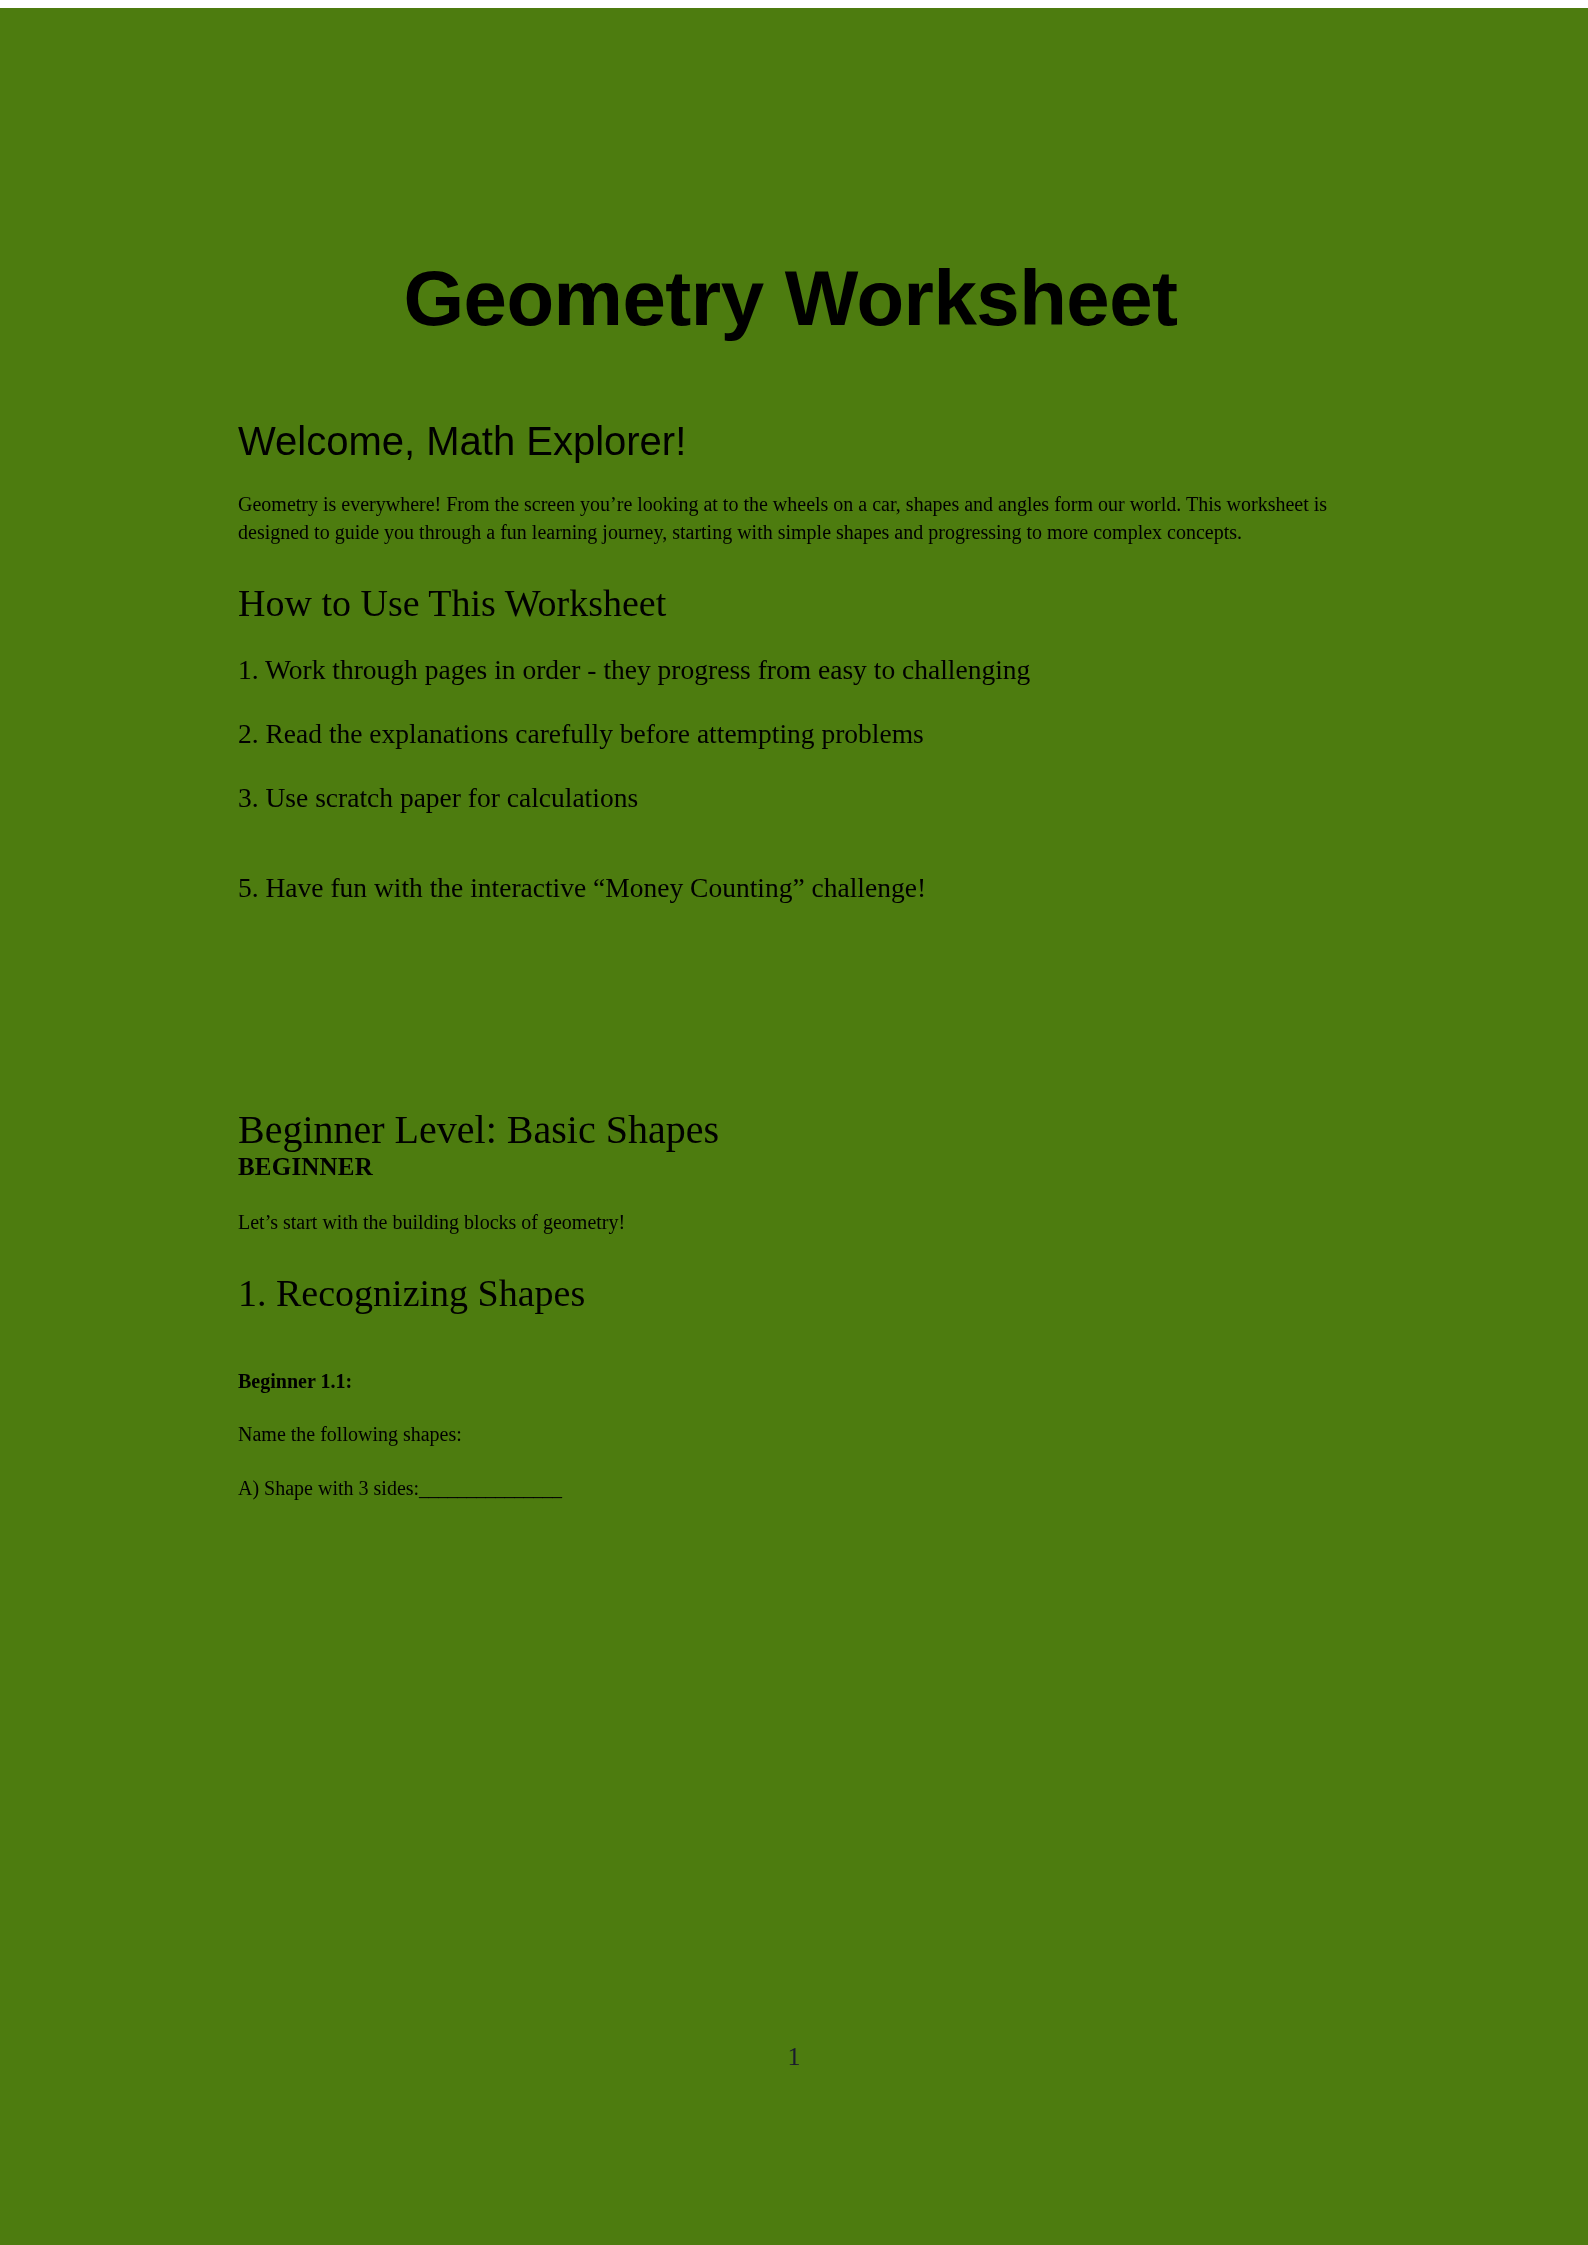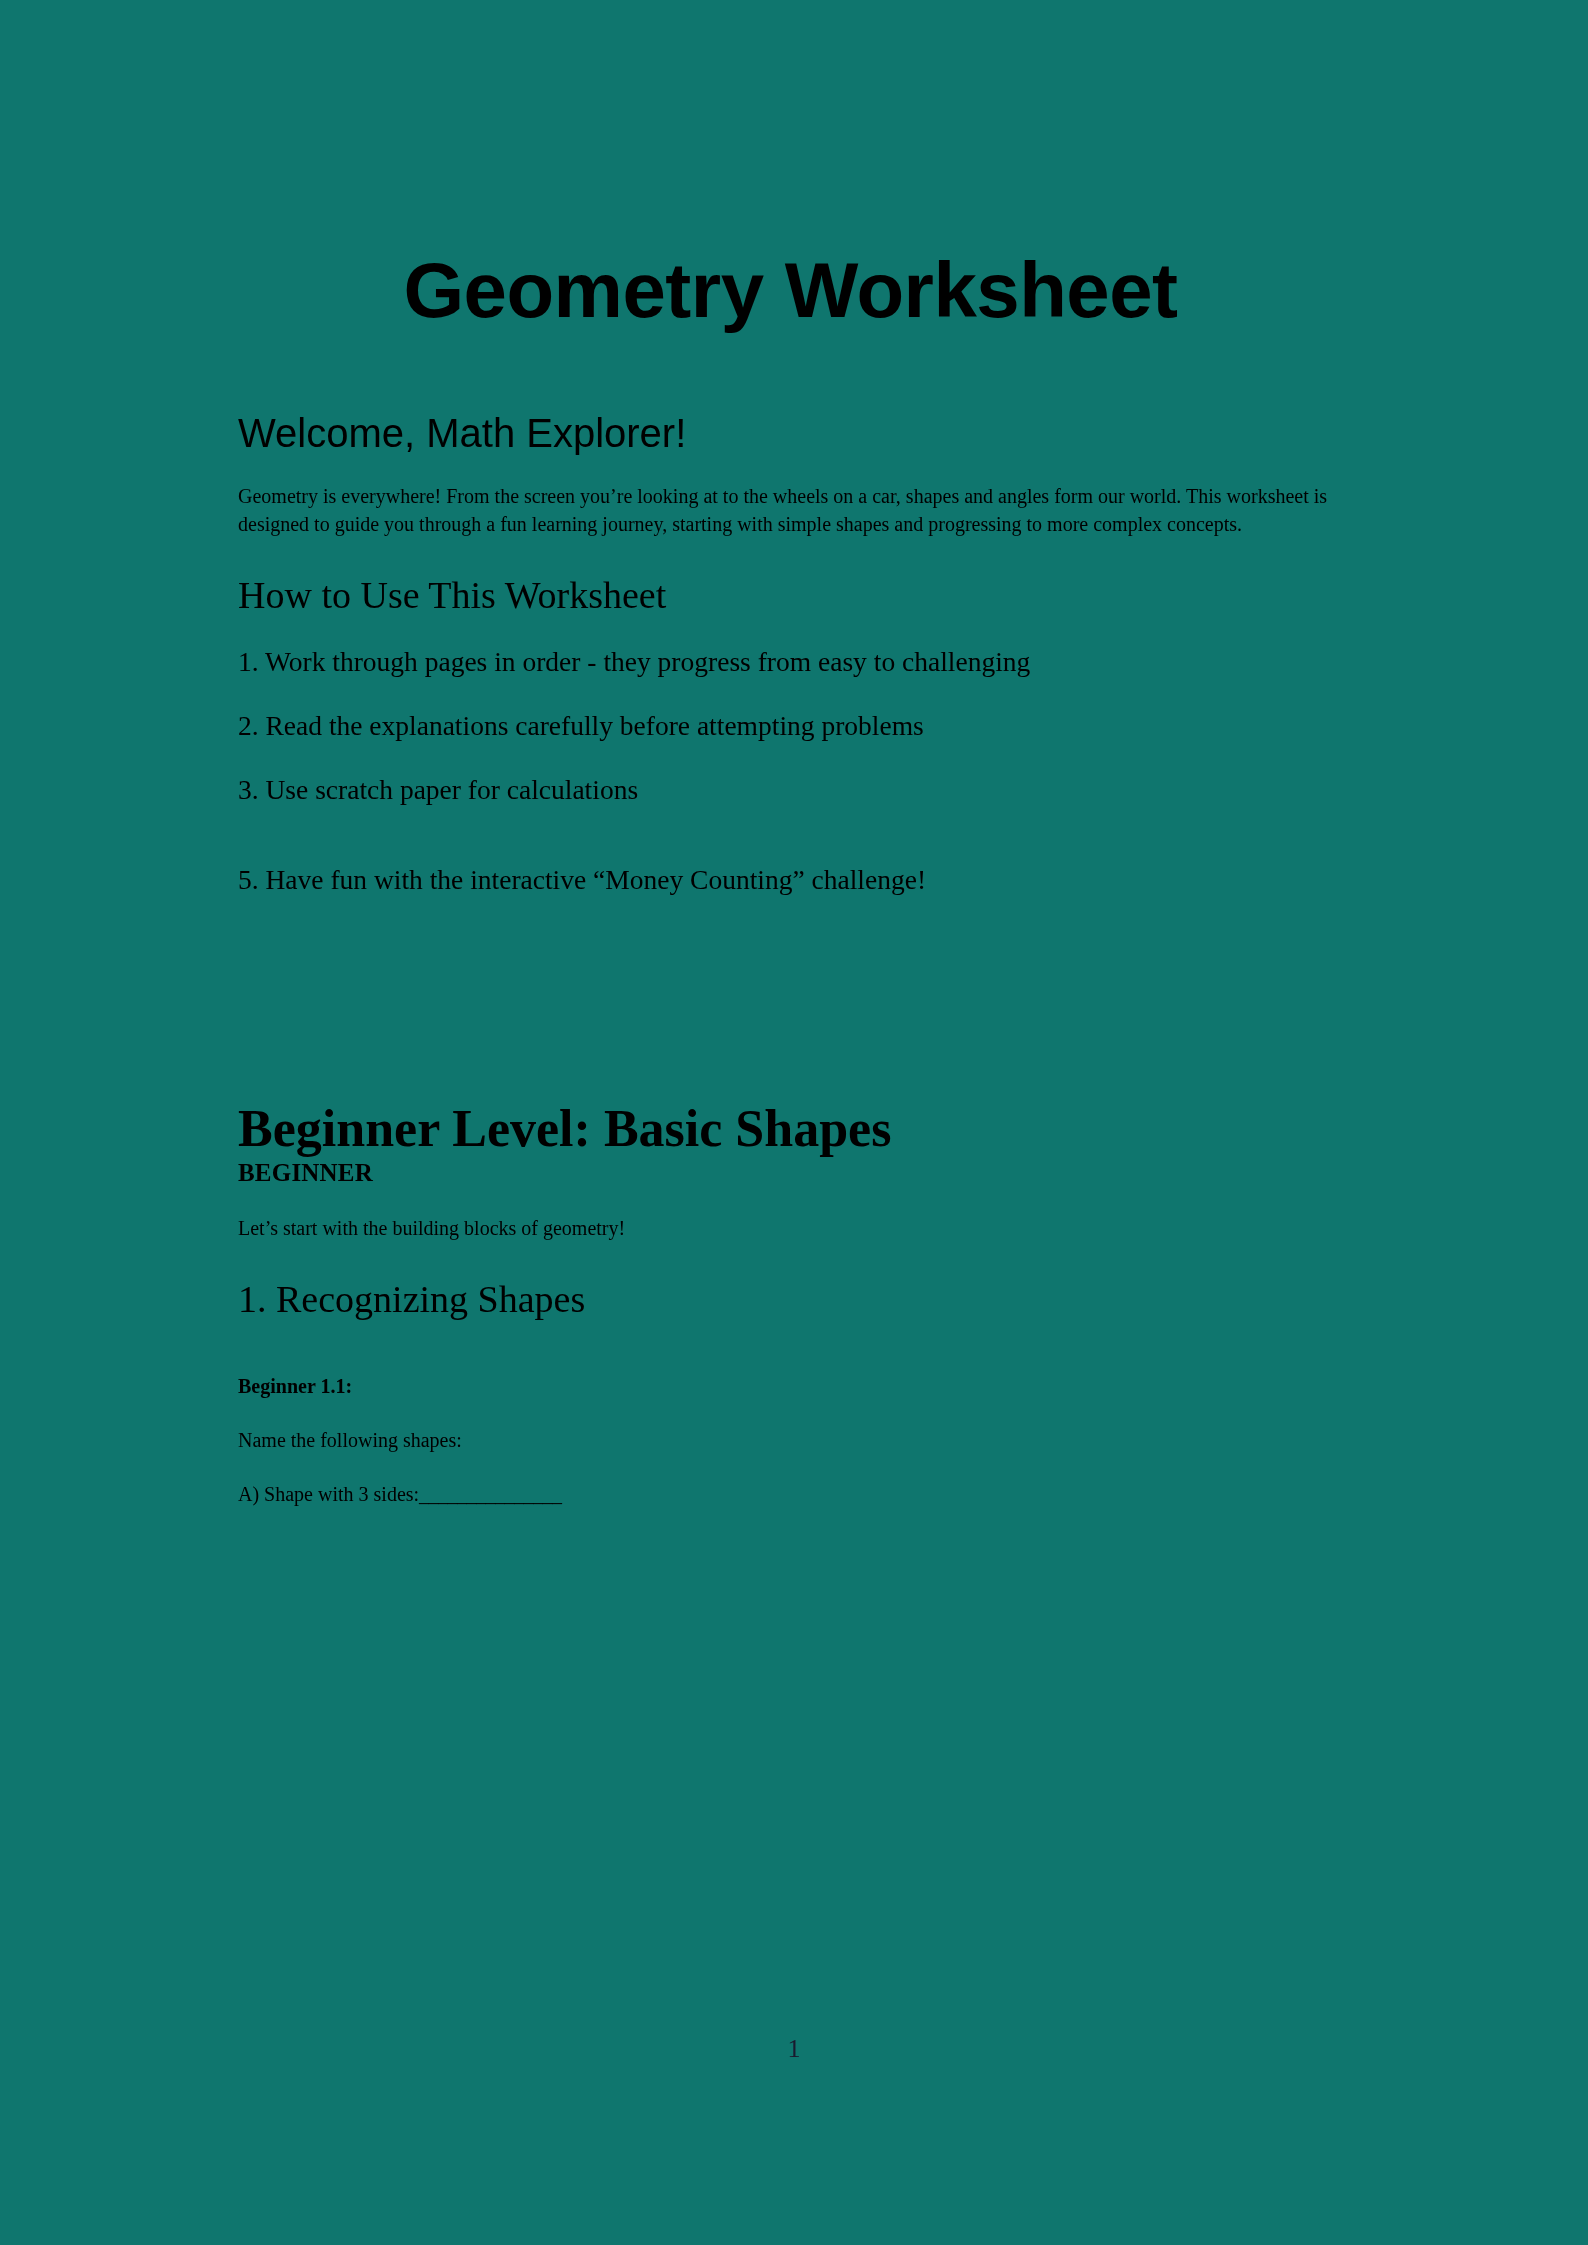--- a/index.html
+++ b/index.html
@@ -13,21 +13,22 @@
     position: relative;
     overflow: hidden;
     font-family: "Liberation Serif", "DejaVu Serif", serif;
     color: #000000;
     -webkit-font-smoothing: antialiased;
   }
 
   .page {
     position: absolute;
     inset: 0;
-    background: #0f766e;
+    background: #4d7c0f;
+    margin-top: 8px;
   }
 
   
   .content {
     position: absolute;
     left: 238px;
     top: 0;
     width: 1105px;
   }
 
@@ -53,22 +54,22 @@
     padding-top: 16px;
     color: #000;
     white-space: pre;
   }
   .namedate .blank { letter-spacing: -0.5px; }
   .namedate .gap { display: inline-block; width: 160px; }
 
   
   h1.section-h1 {
     font-family: "Liberation Serif", "DejaVu Serif", serif;
-    font-weight: bold;
-    font-size: 52px;
+    font-weight: normal;
+    font-size: 40px;
     line-height: 1.15;
     margin: 0;
     color: #000;
   }
   h2.section-h2 {
     font-family: Liberation Sans, sans-serif;
     font-weight: normal;
     font-size: 40px;
     line-height: 1.18;
     margin: 0;

